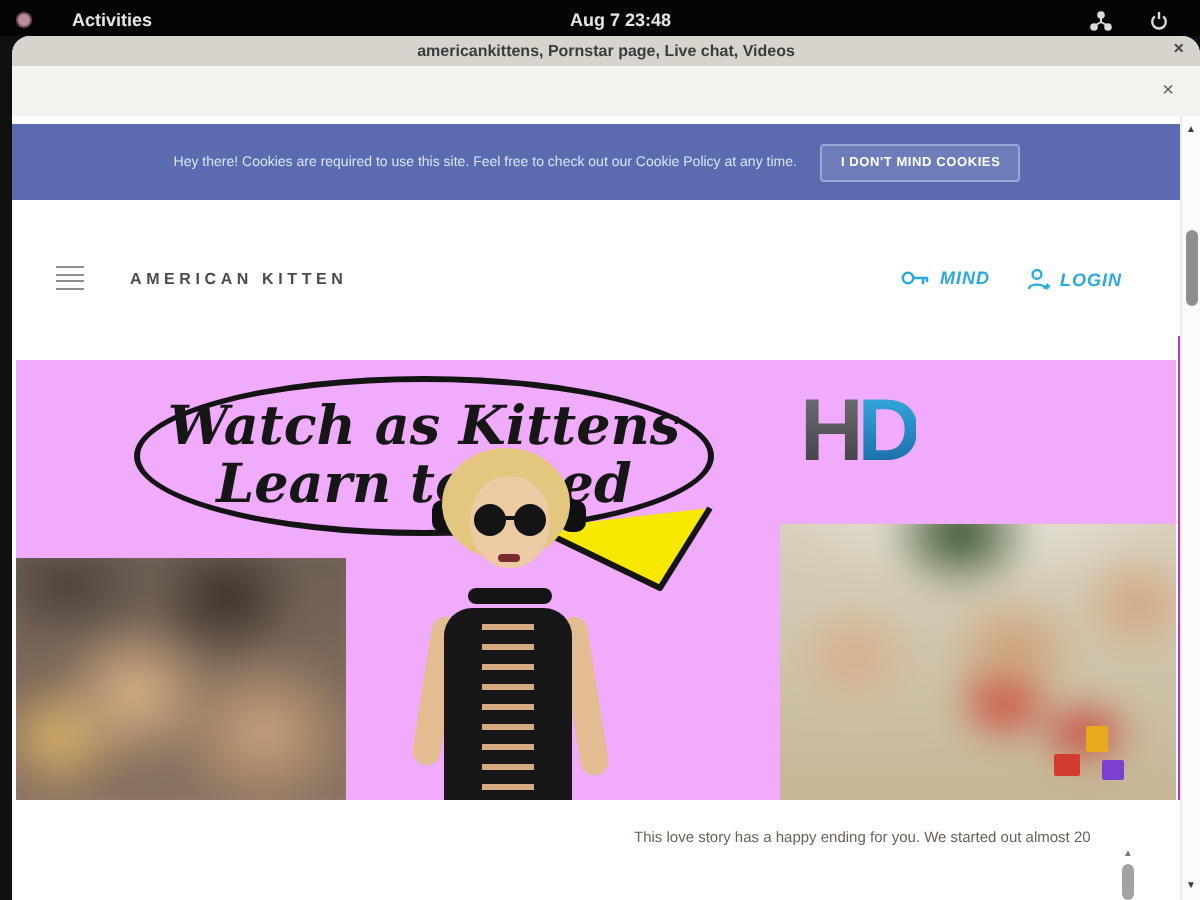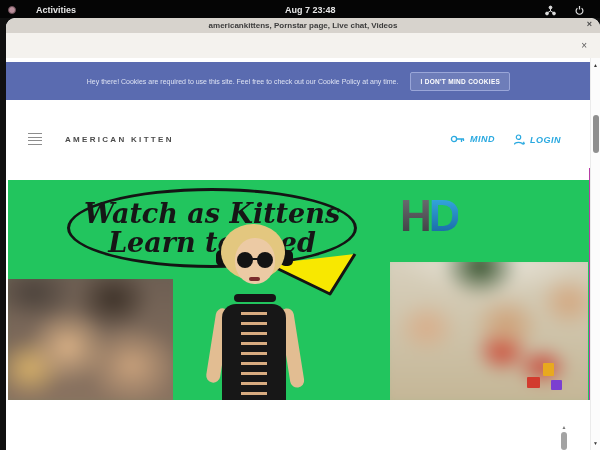--- a/index.html
+++ b/index.html
@@ -33,21 +33,21 @@
                padding:5px 9px;border-radius:2px;white-space:nowrap;}
   
   .hamburger{position:absolute;left:22px;top:75px;width:14px;height:12px;display:flex;
              flex-direction:column;justify-content:space-between;}
   .hamburger i{display:block;height:1.2px;background:#8d8d8d;}
   .logo{position:absolute;left:59px;top:77px;font-size:8px;font-weight:700;letter-spacing:2.3px;color:#4b4b4b;}
   .authlink{position:absolute;top:76px;display:flex;align-items:center;gap:5px;
             color:#2aa9e0;font-size:9px;font-weight:700;font-style:italic;letter-spacing:.5px;}
   .login{left:444px;} .join{left:507px;}
   
-  .hero{position:absolute;left:2px;top:122px;width:580px;height:220px;background:#22c55e;overflow:hidden;padding-left:12px;}
+  .hero{position:absolute;left:2px;top:122px;width:580px;height:220px;background:#f0abfc;overflow:hidden;}
   .bubble{position:absolute;left:59px;top:8px;width:290px;height:80px;border:3px solid #141414;
           border-radius:50%;box-sizing:border-box;display:flex;flex-direction:column;
           align-items:center;justify-content:center;
           font-family:"DejaVu Serif",serif;font-style:italic;font-weight:600;
           font-size:27px;line-height:29px;color:#161616;}
   .tail{position:absolute;left:250px;top:70px;}
   .hd{position:absolute;left:392px;top:14px;font-size:44px;line-height:44px;font-weight:900;
       letter-spacing:-3px;display:flex;}
   .hd .h{color:#53555a;background:linear-gradient(#6e7074,#3c3d40);-webkit-background-clip:text;
          background-clip:text;-webkit-text-fill-color:transparent;}
@@ -223,20 +223,21 @@
           <div class="ph-layer"></div>
           <div class="gift" style="right:34px;bottom:24px;width:11px;height:13px;background:#e8a91f;"></div>
           <div class="gift" style="right:48px;bottom:12px;width:13px;height:11px;background:#d23b2e;"></div>
           <div class="gift" style="right:26px;bottom:10px;width:11px;height:10px;background:#7b3fd1;"></div>
         </div>
       </div>
 
       <div class="magenta-line"></div>
 
       <div class="about-text">
+        <div>This love story has a happy ending for you. We started out almost 20</div>
       </div>
       <div class="about-sb">
         <div class="arrow">▲</div>
         <div class="thumb"></div>
       </div>
 
       <div class="main-sb">
         <div class="arrow up">▲</div>
         <div class="thumb"></div>
         <div class="arrow down">▼</div>

